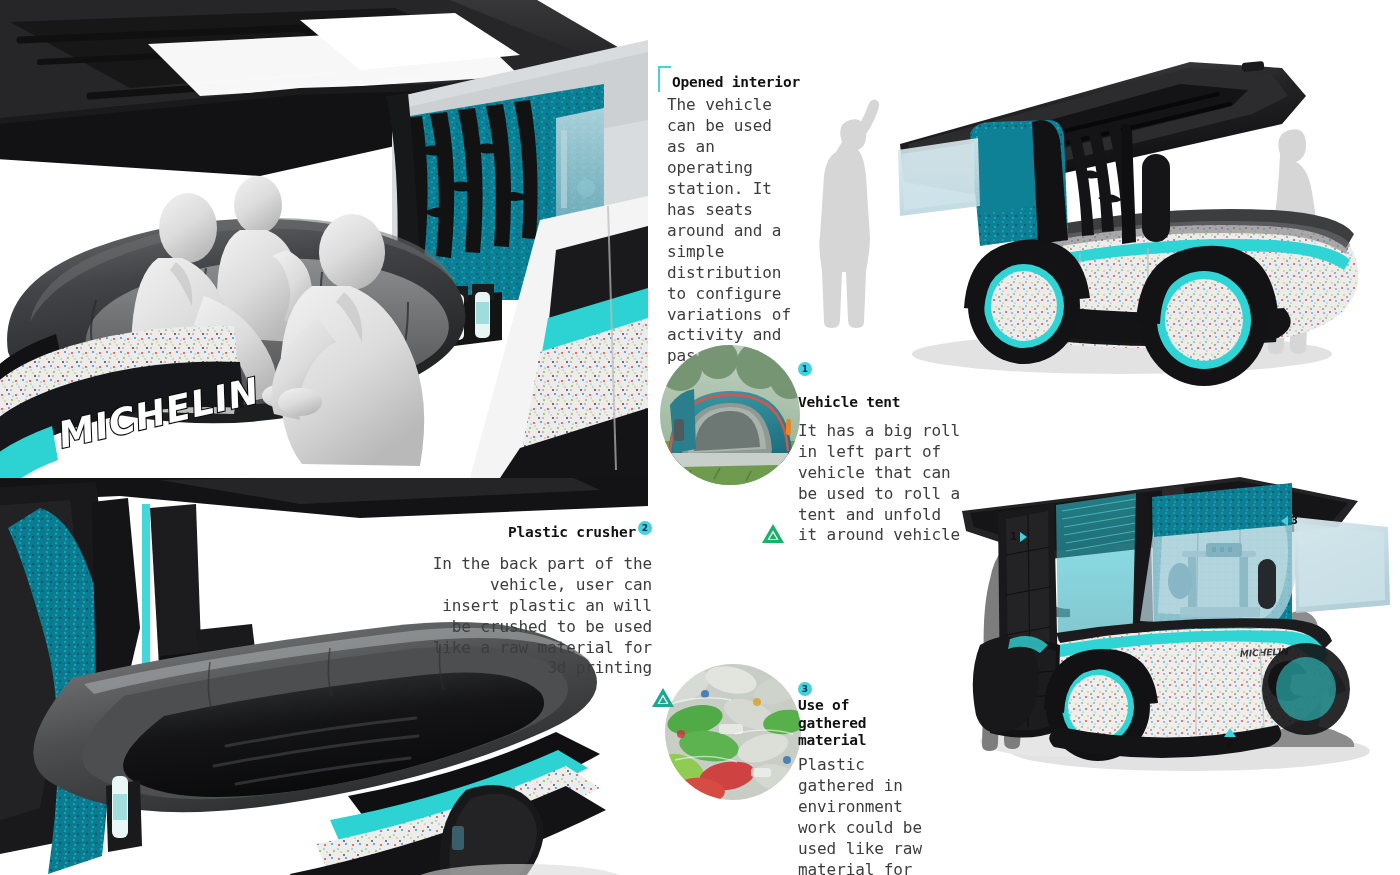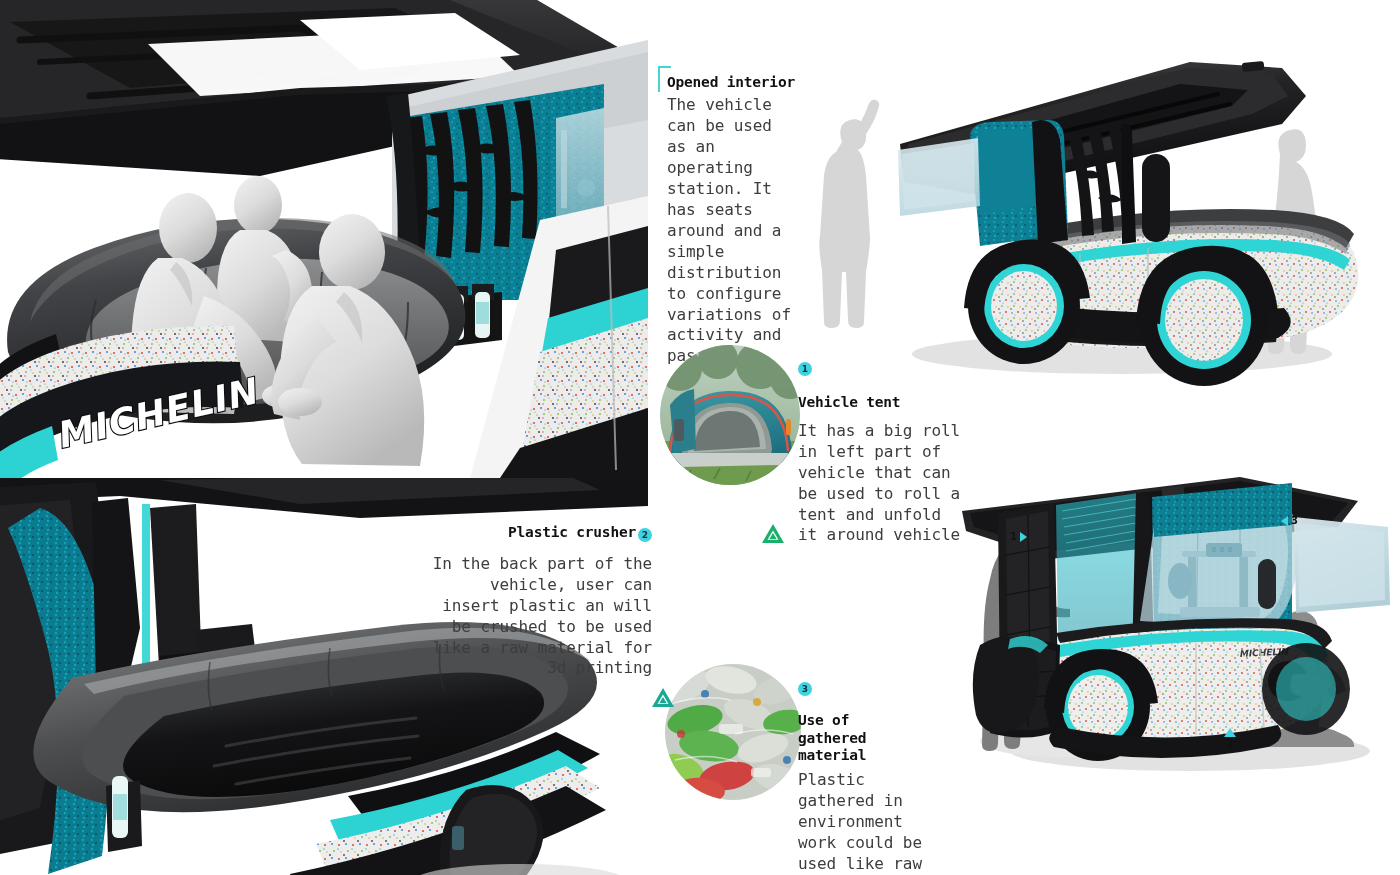--- a/index.html
+++ b/index.html
@@ -309,21 +309,21 @@
         <path d="M472,320 q36,-12 56,10 q18,22 0,54 q-18,32 -50,34 q-24,2 -28,-26 q-4,-46 22,-72 Z" fill="#232325"></path>
 
         <rect x="452" y="348" width="12" height="24" rx="3" fill="#3b5e6b"></rect>
 
         <ellipse cx="520" cy="404" rx="108" ry="18" fill="#d8d8d8" opacity="0.6"></ellipse>
       </g>
     </svg>
   </div>
 
   <div class="abs" style="left:658px; top:66px; width:144px;">
-    <div style="display:flex; align-items:flex-start; ">
+    <div style="display:flex; align-items:flex-start; gap:5px;">
       <div class="bracket"></div>
       <div style="margin-left:-4px;">
         <div class="title" style="margin-top:8px;">Opened interior</div>
       </div>
     </div>
     <div class="body-txt" style="margin-top:3px; margin-left:9px; width:128px;">The vehicle can be used as an operating station. It has seats around and a simple distribution to configure variations of activity and passengers.</div>
   </div>
 
   <div class="abs" id="panel-exterior">
     <svg width="588" height="330" viewBox="0 0 588 330">
@@ -478,21 +478,21 @@
     </svg>
   </div>
 
   <div class="abs" style="left:798px; top:362px; width:170px;">
     <div class="numbadge">1</div>
     <div class="title" style="margin-top:18px;">Vehicle tent</div>
     <div class="body-txt" style="margin-top:9px; width:164px;">It has a big roll in left part of vehicle that can be used to roll a tent and unfold it around vehicle</div>
   </div>
 
   <div class="abs" style="left:430px; top:524px; width:222px; text-align:right;">
-    <div style="display:flex; justify-content:flex-end; align-items:flex-end; gap:2px;">
+    <div style="display:flex; justify-content:flex-end; align-items:flex-start; gap:2px;">
       <div class="title">Plastic crusher</div>
       <div class="numbadge" style="margin-top:-3px;">2</div>
     </div>
     <div class="body-txt" style="margin-top:12px;">In the back part of the vehicle, user can insert plastic an will be crushed to be used like a raw material for 3d printing</div>
   </div>
 
   <div class="abs photo" style="left:665px; top:524px; width:136px; height:136px;">
     <svg width="136" height="136" viewBox="0 0 136 136">
       <rect width="136" height="136" fill="#c8cdc6"></rect>
       <g opacity="0.95">
@@ -537,21 +537,21 @@
   <div class="abs recycle" style="left:650px; top:686px;">
     <svg width="26" height="26" viewBox="0 0 26 26">
       <path d="M13,2 L24,21 L2,21 Z" fill="#1aa892"></path>
       <path d="M13,8.5 L18.5,17.8 L7.5,17.8 Z" fill="#ffffff"></path>
       <path d="M13,11 L16.6,17 L9.4,17 Z" fill="#1aa892"></path>
     </svg>
   </div>
 
   <div class="abs" style="left:798px; top:682px; width:140px;">
     <div class="numbadge">3</div>
-    <div class="title" style="margin-top:16px; width:96px;">Use of gathered material</div>
+    <div class="title" style="margin-top:1px; width:96px;">Use of gathered material</div>
     <div class="body-txt" style="margin-top:5px; width:132px;">Plastic gathered in environment work could be used like raw material for 3d printing into different kind of objects</div>
   </div>
 
   <div class="abs" id="panel-workshop">
     <svg width="460" height="330" viewBox="0 0 460 330">
       <defs>
         <pattern id="speckW" width="12" height="12" patternUnits="userSpaceOnUse">
           <rect width="12" height="12" fill="#eeeeee"></rect>
           <circle cx="2" cy="2" r="1" fill="#e2533a"></circle>
             <circle cx="8" cy="3" r="0.8" fill="#2f7fd0"></circle>

